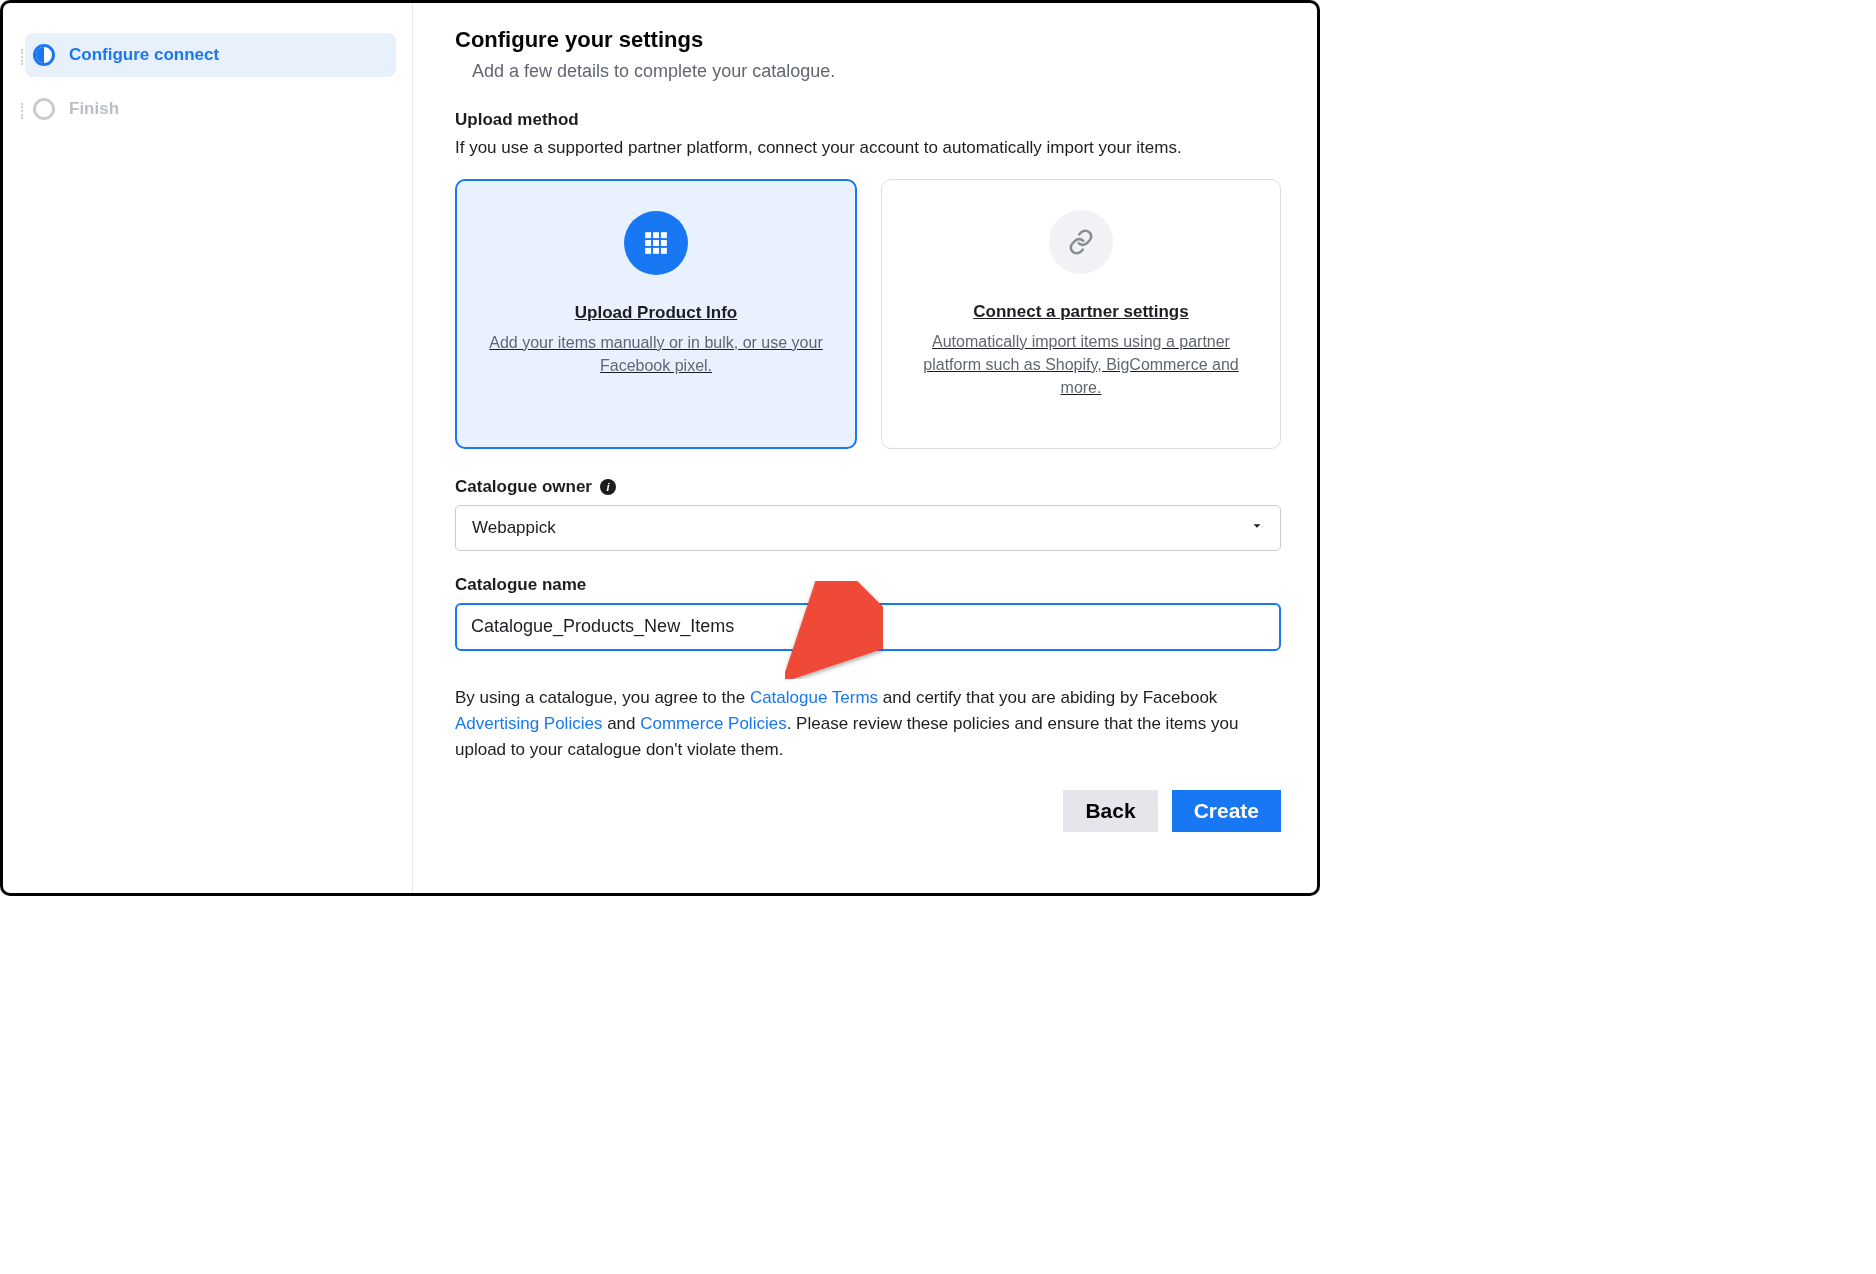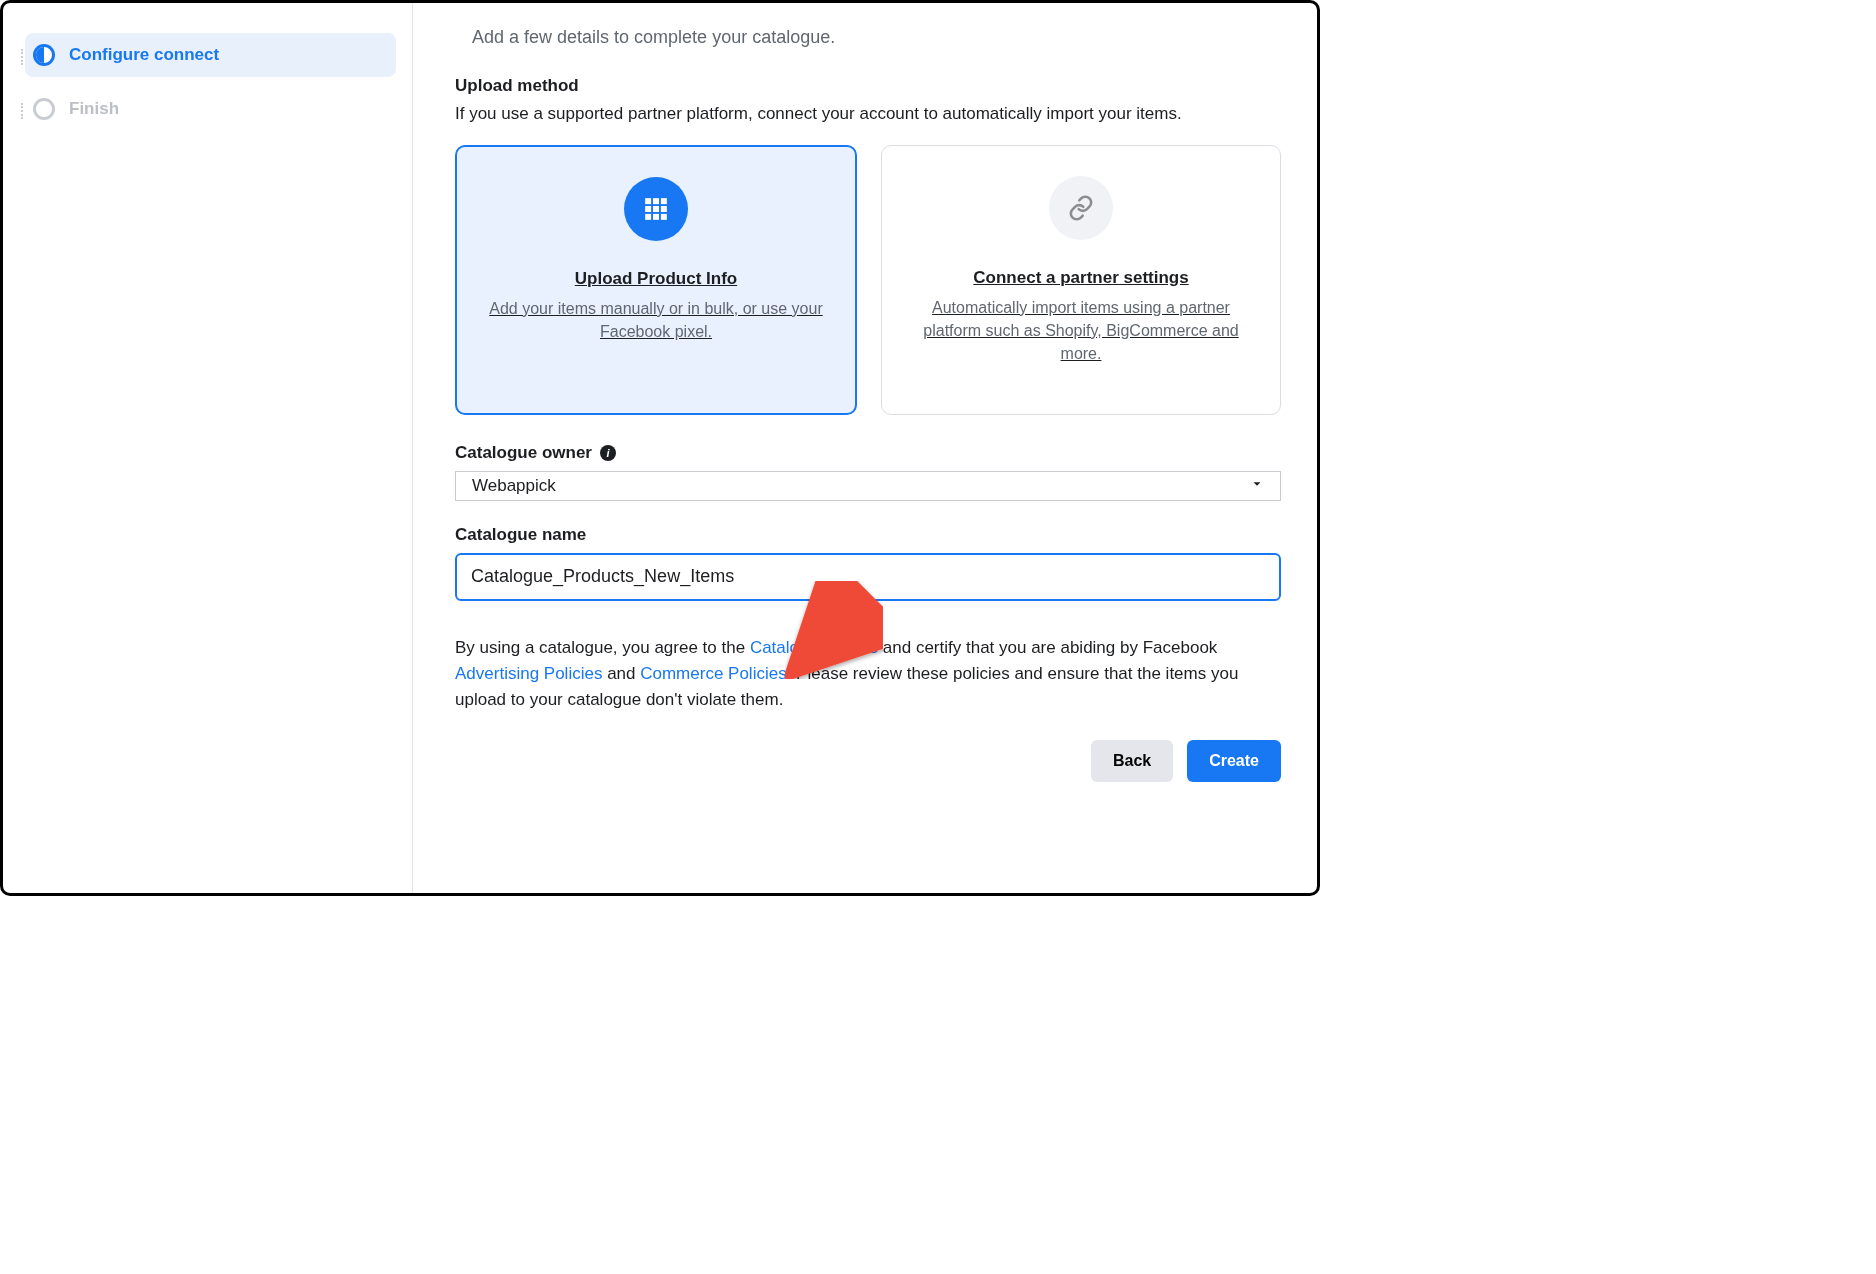--- a/index.html
+++ b/index.html
@@ -100,33 +100,33 @@
     margin-bottom:28px;
   }
   .card.selected .icon-wrap { background:#1877f2; }
   .card.muted .icon-wrap { background:#f0f2f5; }
   .card .card-title { font-size:17px; font-weight:800; margin-bottom:8px; }
   .card .card-desc { font-size:16px; color:#606770; line-height:1.45; }
   .label-row { display:flex; align-items:center; gap:8px; margin-bottom:8px; }
   .label-text { font-size:17px; font-weight:800; }
   .info-dot { width:16px; height:16px; border-radius:50%; background:#1c1e21; color:#fff; display:flex; align-items:center; justify-content:center; font-size:11px; font-weight:900; font-style:italic; cursor:pointer; }
   .select {
-    width:100%; height:30px; border:1px solid #c9ccd1; border-radius:0;
+    width:100%; height:46px; border:1px solid #c9ccd1; border-radius:5px;
     display:flex; align-items:center; justify-content:space-between;
     padding:0 16px; font-size:17px; color:#1c1e21; background:#fff; cursor:pointer;
     margin-bottom:24px;
   }
   .input {
     width:100%; height:48px; border:2px solid #1877f2; border-radius:6px;
     padding:0 14px; font-size:18px; color:#1c1e21; background:#fff;
   }
   .terms { margin-top:34px; font-size:17px; line-height:1.55; color:#1c1e21; }
   .terms a { color:#1877f2; text-decoration:none; cursor:pointer; }
   .footer { display:flex; justify-content:flex-end; gap:14px; margin-top:26px; }
-  .btn { height:42px; padding:0 22px; border-radius:6px; font-size:16px; font-weight:700; border:none; cursor:pointer; }
+  .btn { height:42px; padding:0 22px; border-radius:0; font-size:21px; font-weight:700; border:none; cursor:pointer; }
   .btn-secondary { background:#e4e6eb; color:#050505; }
   .btn-primary { background:#1877f2; color:#fff; }
   
   .arrow-layer { position:absolute; inset:0; pointer-events:none; }
 </style>
 </head>
 <body>
 
 <div class="frame">
 
@@ -140,20 +140,21 @@
       <span class="label">Configure connect</span>
     </div>
 
     <div class="step step-future">
       <span class="dot"></span>
       <span class="label">Finish</span>
     </div>
   </nav>
 
   <main class="main">
+    <h1 class="h1">Configure your settings</h1>
     <p class="sub">Add a few details to complete your catalogue.</p>
 
     <div class="section-title">Upload method</div>
     <p class="section-desc">If you use a supported partner platform, connect your account to automatically import your items.</p>
 
     <div class="cards">
       <div class="card selected">
         <div class="icon-wrap">
           <svg width="26" height="26" viewBox="0 0 24 24" fill="#fff">
               <rect x="2" y="2" width="5.5" height="5.5"></rect>

